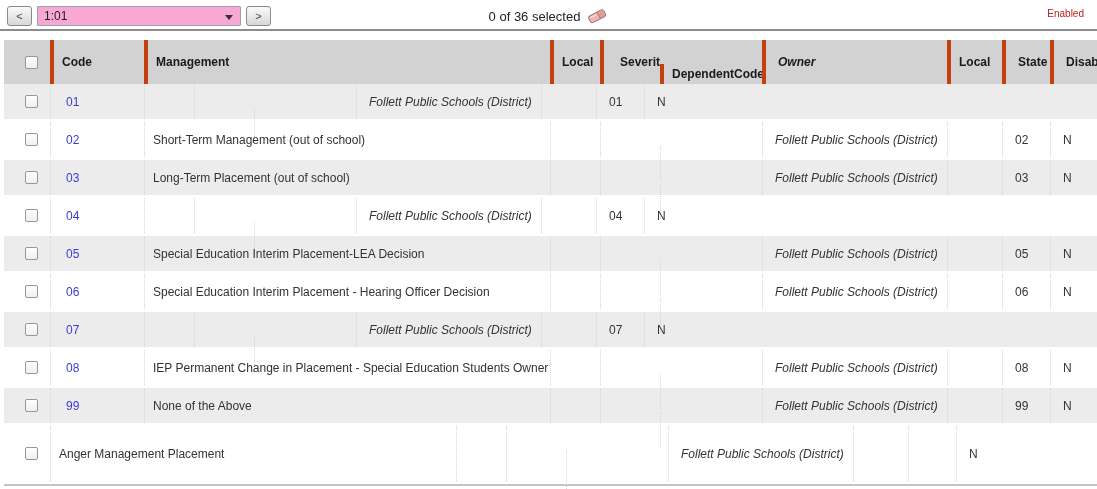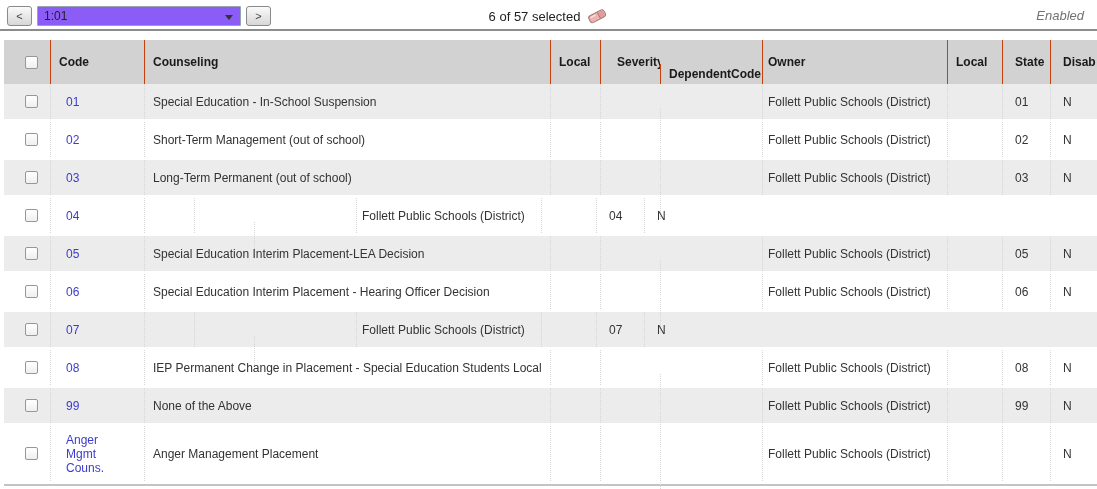--- a/index.html
+++ b/index.html
@@ -20,59 +20,59 @@
     position:absolute; top:6px; width:25px; height:20px;
     background:linear-gradient(#fafafa,#d7d7d7);
     border:1px solid #8a8a8a; border-radius:3px;
     font-size:11px; color:#444; text-align:center; line-height:18px;
     cursor:pointer;
   }
   .btn-prev { left:7px; }
   .btn-next { left:246px; }
   .view-select {
     position:absolute; left:37px; top:6px; width:204px; height:20px;
-    background:#8b5cf6; border:1px solid #98a3b0; border-radius:1px;
+    background:#f9a8d4; border:1px solid #98a3b0; border-radius:1px;
     line-height:18px; padding-left:6px; color:#222; cursor:pointer;
   }
   .view-select .caret {
     position:absolute; right:7px; top:8px; width:0; height:0;
     border-left:4px solid transparent; border-right:4px solid transparent;
     border-top:5px solid #333;
   }
   .selection-area {
     position:absolute; left:0; right:0; top:7px; text-align:center;
     font-size:13px; color:#222;
   }
   .selection-area .sel-text { vertical-align:middle; }
   .eraser { vertical-align:middle; margin-left:6px; cursor:pointer; }
   .filter-label {
     position:absolute; right:13px; top:8px;
-    font-style:italic; font-size:13px; color:#737373; cursor:pointer;
+    font-size:10px; color:#b91c1c; cursor:pointer;
   }
 
   
   .grid { margin-top:9px; margin-left:4px; width:1110px; }
   .row { display:flex; width:1110px; }
   .cell { flex:none; display:flex; align-items:center; overflow:hidden; }
 
   .col-cb     { width:46px;  padding-left:21px; }
   .col-code   { width:94px;  padding-left:15px; }
   .col-desc   { width:406px; padding-left:8px; }
   .col-local  { width:50px;  padding-left:8px; }
   .col-sev    { width:60px;  padding-left:16px; }
   .col-dep    { width:102px; padding-left:8px;margin-top:24px; }
-  .col-owner  { width:185px; padding-left:5px; }
+  .col-owner  { width:185px; padding-left:12px;font-style:italic; }
   .col-local2 { width:55px;  padding-left:8px; }
   .col-state  { width:48px;  padding-left:12px; }
   .col-disab  { width:60px;  padding-left:12px; }
 
   .header-row { height:44px; background:#d2d2d2; }
   .header-row .cell {
     font-weight:bold; color:#1a1a1a;
-    border-left:1px solid #c2410c;
+    border-left:4px solid #c2410c;
     cursor:pointer;
   }
   .header-row .cell:first-child { border-left:none; cursor:default; }
   .header-row .col-code { padding-left:8px; }
 
   .body-row { height:38px; border-bottom:3px solid #fff; background:#fff; cursor:pointer; }
   .body-row.odd { background:#ececec; }
   .body-row .cell { border-left:1px dotted #d6d6d6; height:100%; }
   .body-row .cell:first-child { border-left:none; }
   .body-row.tall { height:58px; }
@@ -91,58 +91,57 @@
 
 <div class="toolbar">
   <div class="nav-btn btn-prev">&lt;</div>
   <div class="view-select">
     <span>1:01</span>
     <span class="caret"></span>
   </div>
   <div class="nav-btn btn-next">&gt;</div>
 
   <div class="selection-area">
-    <span class="sel-text">6 of 57 selected</span><svg class="eraser" width="22" height="18" viewBox="0 0 22 18">
+    <span class="sel-text">0 of 36 selected</span><svg class="eraser" width="22" height="18" viewBox="0 0 22 18">
       <g transform="rotate(-28 11 9)">
         <rect x="2.5" y="5.5" width="17" height="7.5" rx="2.5" fill="#f0b4b0" stroke="#a07575" stroke-width="1"></rect>
         <path d="M13 5.5 L13 13" stroke="#a07575" stroke-width="1"></path>
         <rect x="13.5" y="6.3" width="5" height="6" rx="2" fill="#e09c98" stroke="none"></rect>
         <path d="M4.5 7.5 L10 7.5" stroke="#fbe0de" stroke-width="1.4"></path>
       </g>
     </svg>
   </div>
 
   <div class="filter-label">Enabled</div>
 </div>
 
 <div class="grid">
   <div class="row header-row">
     <div class="cell col-cb">
       <span class="checkbox"></span>
     </div>
     <div class="cell col-code">Code</div>
-    <div class="cell col-desc">Counseling</div>
+    <div class="cell col-desc">Management</div>
     <div class="cell col-local">Local</div>
     <div class="cell col-sev">Severity</div>
     <div class="cell col-dep">DependentCode</div>
     <div class="cell col-owner">Owner</div>
     <div class="cell col-local2">Local</div>
     <div class="cell col-state">State</div>
     <div class="cell col-disab">Disab</div>
   </div>
 
   <div id="table-body">
       <div class="row body-row odd">
     <div class="cell col-cb">
       <span class="checkbox"></span>
     </div>
     <div class="cell col-code">
       <a class="code-link">01</a>
     </div>
-    <div class="cell col-desc">Special Education - In-School Suspension</div>
     <div class="cell col-local"></div>
     <div class="cell col-sev"></div>
     <div class="cell col-dep"></div>
     <div class="cell col-owner">Follett Public Schools (District)</div>
     <div class="cell col-local2"></div>
     <div class="cell col-state">01</div>
     <div class="cell col-disab">N</div>
   </div>
       <div class="row body-row">
     <div class="cell col-cb">
@@ -160,21 +159,21 @@
     <div class="cell col-state">02</div>
     <div class="cell col-disab">N</div>
   </div>
       <div class="row body-row odd">
     <div class="cell col-cb">
       <span class="checkbox"></span>
     </div>
     <div class="cell col-code">
       <a class="code-link">03</a>
     </div>
-    <div class="cell col-desc">Long-Term Permanent (out of school)</div>
+    <div class="cell col-desc">Long-Term Placement (out of school)</div>
     <div class="cell col-local"></div>
     <div class="cell col-sev"></div>
     <div class="cell col-dep"></div>
     <div class="cell col-owner">Follett Public Schools (District)</div>
     <div class="cell col-local2"></div>
     <div class="cell col-state">03</div>
     <div class="cell col-disab">N</div>
   </div>
       <div class="row body-row">
     <div class="cell col-cb">
@@ -238,21 +237,21 @@
     <div class="cell col-state">07</div>
     <div class="cell col-disab">N</div>
   </div>
       <div class="row body-row">
     <div class="cell col-cb">
       <span class="checkbox"></span>
     </div>
     <div class="cell col-code">
       <a class="code-link">08</a>
     </div>
-    <div class="cell col-desc">IEP Permanent Change in Placement - Special Education Students Local</div>
+    <div class="cell col-desc">IEP Permanent Change in Placement - Special Education Students Owner</div>
     <div class="cell col-local"></div>
     <div class="cell col-sev"></div>
     <div class="cell col-dep"></div>
     <div class="cell col-owner">Follett Public Schools (District)</div>
     <div class="cell col-local2"></div>
     <div class="cell col-state">08</div>
     <div class="cell col-disab">N</div>
   </div>
       <div class="row body-row odd">
     <div class="cell col-cb">
@@ -266,23 +265,20 @@
     <div class="cell col-sev"></div>
     <div class="cell col-dep"></div>
     <div class="cell col-owner">Follett Public Schools (District)</div>
     <div class="cell col-local2"></div>
     <div class="cell col-state">99</div>
     <div class="cell col-disab">N</div>
   </div>
       <div class="row body-row tall">
     <div class="cell col-cb">
       <span class="checkbox"></span>
-    </div>
-    <div class="cell col-code">
-      <a class="code-link">Anger Mgmt Couns.</a>
     </div>
     <div class="cell col-desc">Anger Management Placement</div>
     <div class="cell col-local"></div>
     <div class="cell col-sev"></div>
     <div class="cell col-dep"></div>
     <div class="cell col-owner">Follett Public Schools (District)</div>
     <div class="cell col-local2"></div>
     <div class="cell col-state"></div>
     <div class="cell col-disab">N</div>
   </div>

